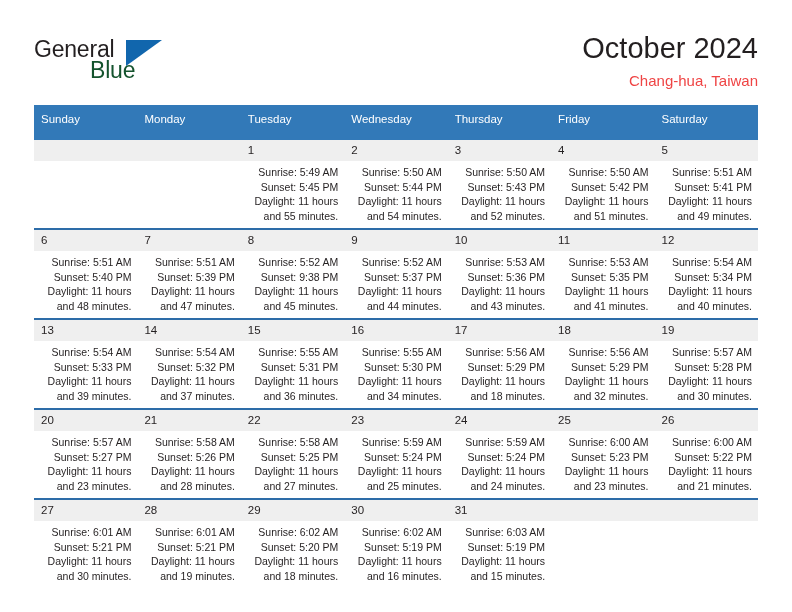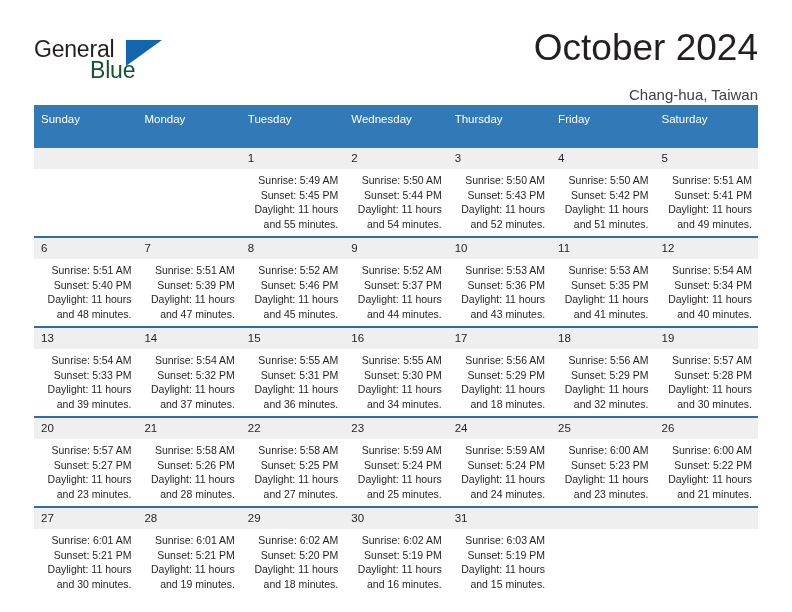--- a/index.html
+++ b/index.html
@@ -64,30 +64,30 @@
     border-bottom: 26px solid transparent;
   }
 
   .title-block {
     position: absolute;
     right: 34px;
     top: 30px;
     text-align: right;
   }
   .cal-title {
-    font-size: 37px;
+    font-size: 29px;
     color: #231f20;
     line-height: 36px;
     white-space: nowrap;
   }
   .cal-subtitle {
     font-size: 15px;
-    color: #404040;
+    color: #ef4444;
     line-height: 22px;
-    margin-top: 18px;
+    margin-top: 4px;
     white-space: nowrap;
   }
 
   
   .calendar {
     position: absolute;
     left: 34px;
     top: 105px;
     width: 724px;
   }
@@ -95,21 +95,21 @@
     border-collapse: collapse;
     width: 724px;
     table-layout: fixed;
   }
   table.cal th {
     background: #3279b8;
     color: #ffffff;
     font-size: 11.5px;
     font-weight: normal;
     text-align: left;
-    padding: 5px 0 21px 7px;
+    padding: 5px 0 13px 7px;
     height: 17px;
     border: none;
   }
   td.day {
     vertical-align: top;
     padding: 0;
     border: none;
     border-top: 2px solid #2d6ca8;
     height: 88px;
     background: #ffffff;
@@ -262,21 +262,21 @@
               <span>Sunrise: 5:51 AM</span>
               <span>Sunset: 5:39 PM</span>
               <span>Daylight: 11 hours</span>
               <span>and 47 minutes.</span>
             </span>
           </td>
           <td class="day">
             <span class="daynum">8</span>
             <span class="info">
               <span>Sunrise: 5:52 AM</span>
-              <span>Sunset: 5:46 PM</span>
+              <span>Sunset: 9:38 PM</span>
               <span>Daylight: 11 hours</span>
               <span>and 45 minutes.</span>
             </span>
           </td>
           <td class="day">
             <span class="daynum">9</span>
             <span class="info">
               <span>Sunrise: 5:52 AM</span>
               <span>Sunset: 5:37 PM</span>
               <span>Daylight: 11 hours</span>

